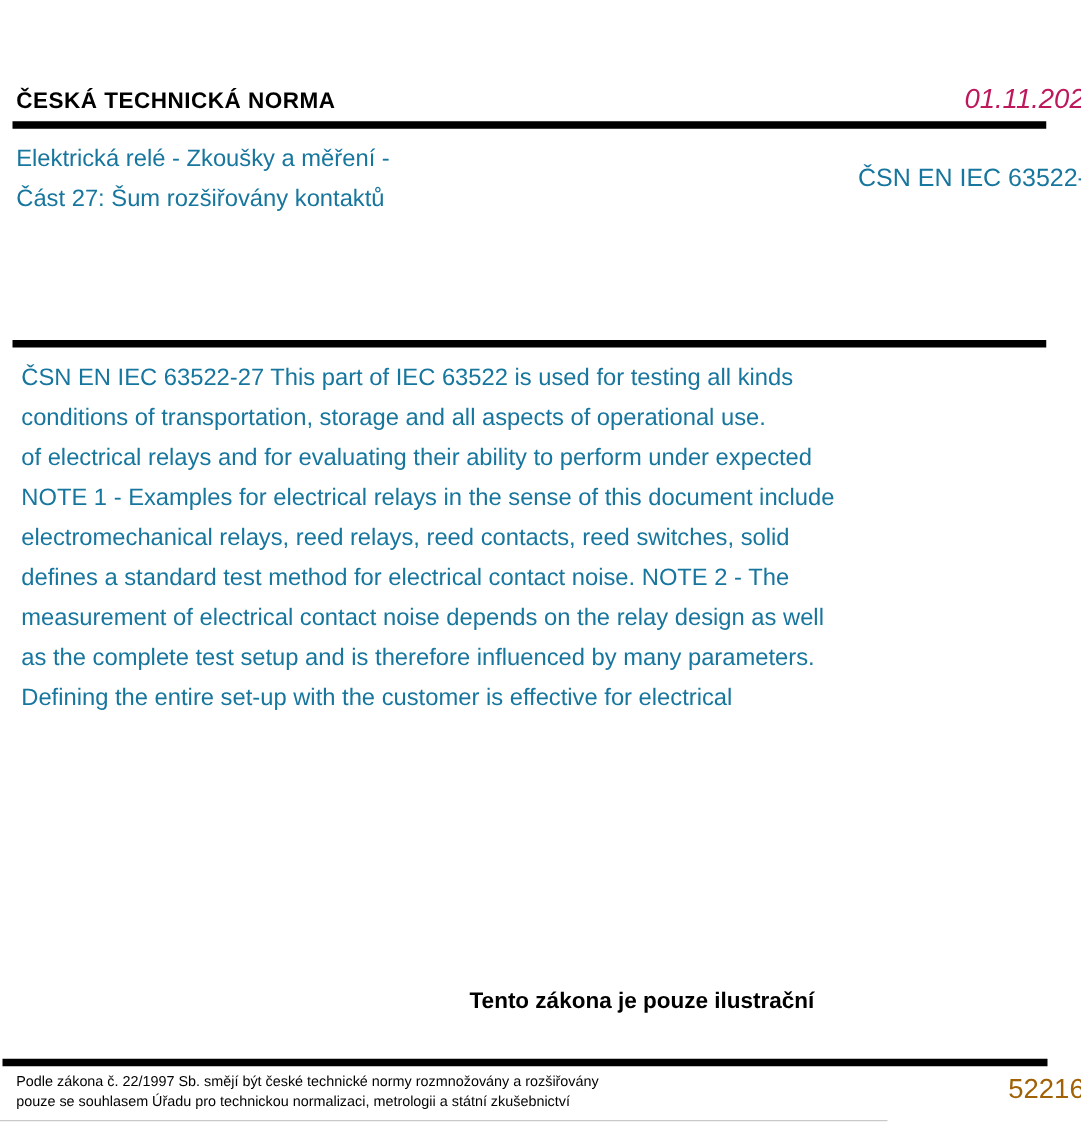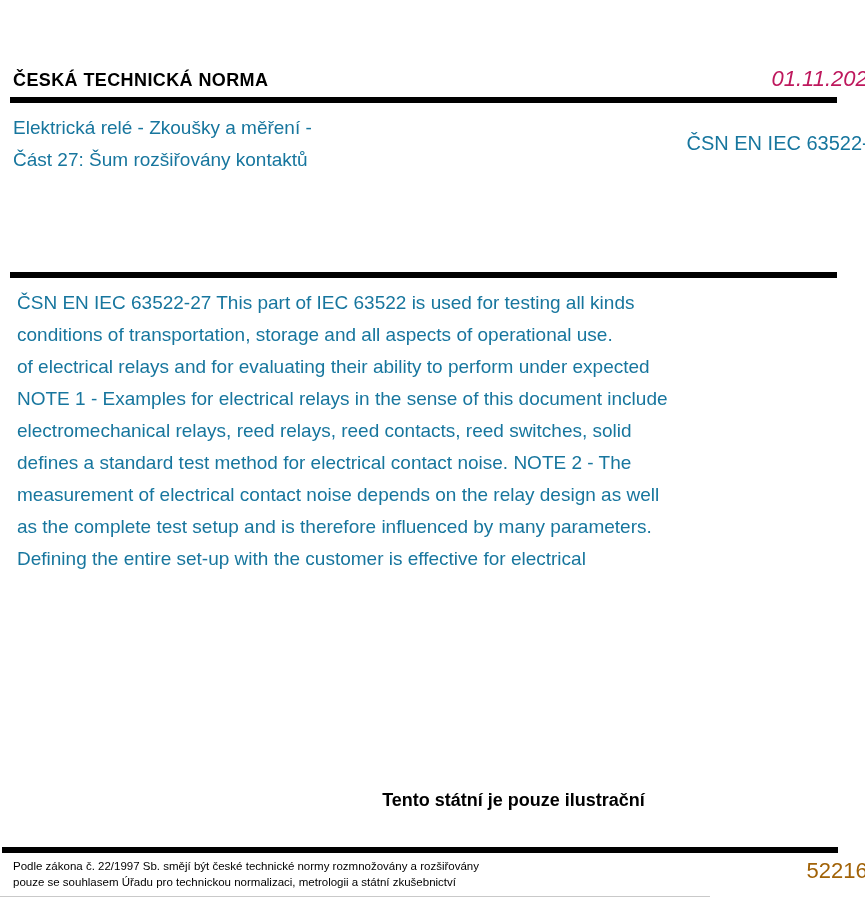--- a/index.html
+++ b/index.html
@@ -158,21 +158,21 @@
     <div class="abs-line">conditions of transportation, storage and all aspects of operational use.</div>
     <div class="abs-line">of electrical relays and for evaluating their ability to perform under expected</div>
     <div class="abs-line">NOTE 1 - Examples for electrical relays in the sense of this document include</div>
     <div class="abs-line">electromechanical relays, reed relays, reed contacts, reed switches, solid</div>
     <div class="abs-line">defines a standard test method for electrical contact noise. NOTE 2 - The</div>
     <div class="abs-line">measurement of electrical contact noise depends on the relay design as well</div>
     <div class="abs-line">as the complete test setup and is therefore influenced by many parameters.</div>
     <div class="abs-line">Defining the entire set-up with the customer is effective for electrical</div>
   </div>
 
-  <div class="illustration-note">Tento státní je pouze ilustrační</div>
+  <div class="illustration-note">Tento zákona je pouze ilustrační</div>
 
   <div class="rule rule-footer"></div>
 
   <div class="legal">
     <div>Podle zákona č. 22/1997 Sb. smějí být české technické normy rozmnožovány a rozšiřovány</div>
     <div>pouze se souhlasem Úřadu pro technickou normalizaci, metrologii a státní zkušebnictví</div>
   </div>
 
   <div class="order-number">522169</div>
 

